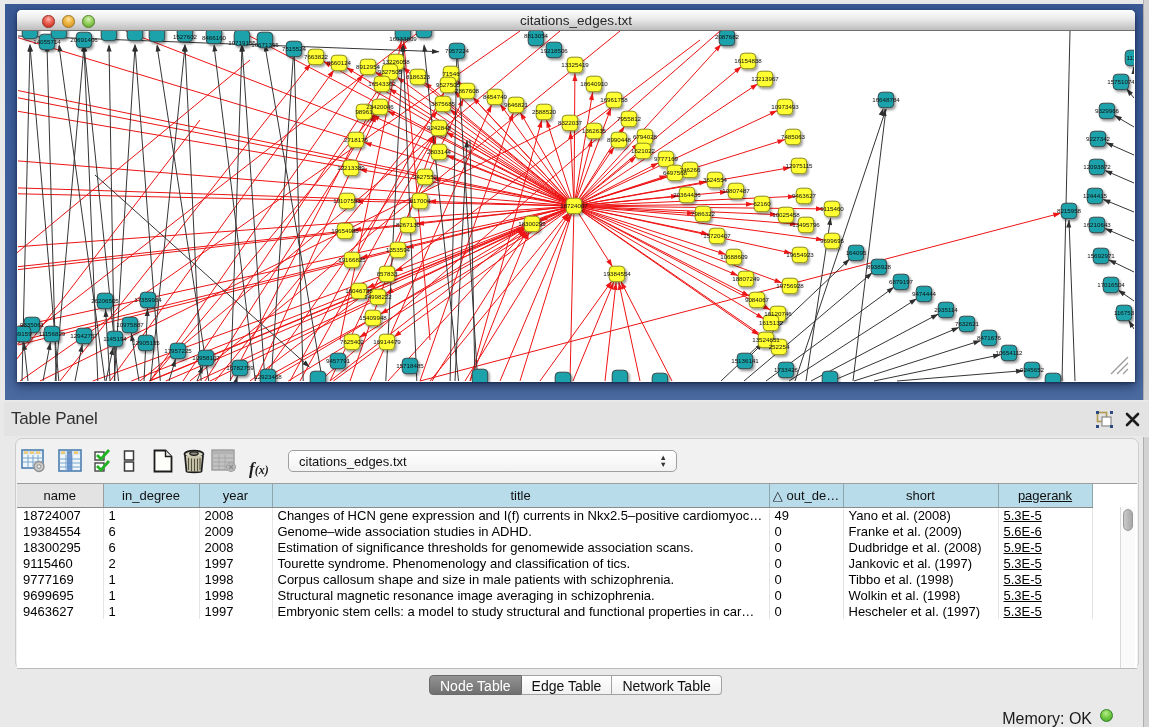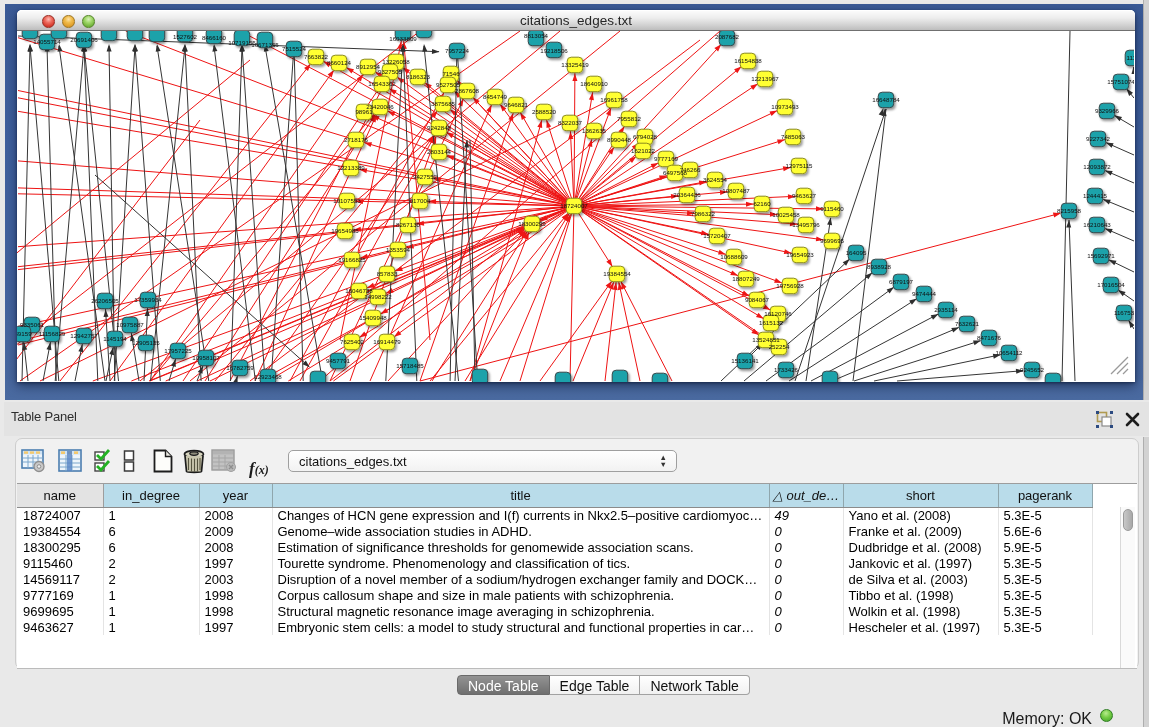--- a/index.html
+++ b/index.html
@@ -6,37 +6,37 @@
 #rightband{position:absolute;left:1143px;top:0;width:6px;height:727px;background:#d2d2d2;border-left:1px solid #aeaeae;}
 #win{position:absolute;left:17px;top:10px;width:1118px;height:372px;border-radius:5px 5px 0 0;box-shadow:0 4px 11px rgba(8,18,45,.55),0 1px 3px rgba(10,20,50,.55);background:#fff;}
 #titlebar{position:absolute;left:0;top:0;width:1118px;height:21px;border-radius:5px 5px 0 0;background:linear-gradient(180deg,#fdfdfd 0%,#ededed 40%,#d2d2d2 75%,#bdbdbd 100%);border-bottom:1px solid #707070;box-shadow:inset 0 1px 0 #fff;}
 #titlebar span.t{position:absolute;left:0;right:0;top:3px;text-align:center;font-size:13.5px;color:#262626;}
 .tl{position:absolute;top:5px;width:12.5px;height:12.5px;border-radius:50%;}
 #tlr{left:25px;background:radial-gradient(circle at 50% 30%,#ffb9b2 0%,#ee6f62 35%,#d83e30 70%,#b02c22 100%);border:1px solid #9a2e24;}
 #tly{left:45px;background:radial-gradient(circle at 50% 30%,#ffe2a5 0%,#f0bd4e 35%,#e2a02c 70%,#bd8122 100%);border:1px solid #9f7724;}
 #tlg{left:65px;background:radial-gradient(circle at 50% 30%,#d7f0b9 0%,#a3d96e 35%,#77b840 70%,#5c9c30 100%);border:1px solid #57862c;}
 #tpanelhead{position:absolute;left:0;top:400px;width:1149px;height:37px;background:#e9e9e9;}
 #tpanelbar{position:absolute;left:4px;top:402px;width:1145px;height:34px;background:#e3e3e3;}
-#tpanelhead .txt{position:absolute;left:11px;top:9px;font-size:13px;letter-spacing:-0.2px;color:#2f2f2f;}
+#tpanelhead .txt{position:absolute;left:11px;top:9px;font-size:17px;letter-spacing:-0.2px;color:#2f2f2f;}
 #float-ic{position:absolute;left:1096px;top:411px;width:17px;height:17px;}
 #close-ic{position:absolute;left:1125px;top:412px;width:15px;height:15px;}
 #panel{position:absolute;left:15px;top:438px;width:1124px;height:231px;background:#f1f1f1;border:1px solid #cdcdcd;border-radius:7px;}
 #toolbar{position:absolute;left:0px;top:0px;width:0;height:0;}
 #dropdown{position:absolute;left:288px;top:450px;width:389px;height:22px;background:linear-gradient(180deg,#ffffff,#f2f2f2);border:1px solid #9f9f9f;border-radius:5px;font-size:13px;color:#111;padding:3px 0 0 10px;}
 #dropdown .arr{position:absolute;right:9px;top:3px;font-size:7.5px;color:#333;line-height:7px;}
 #tablewrap{position:absolute;left:17px;top:483px;width:1120px;height:186px;background:#fff;border-top:1px solid #9d9d9d;border-bottom:1px solid #bbb;}
 table{border-collapse:collapse;table-layout:fixed;width:1075px;font-size:13px;}
 th{height:23px;background:#b9dcea;border-right:1px solid #8fa6ad;border-bottom:1px solid #8b8b8b;font-weight:normal;color:#111;text-align:center;padding:0;overflow:hidden;white-space:nowrap;}
 th.c1{background:#e3e3e3;border-right:1px solid #9d9d9d;}
 td{height:16px;padding:0 0 0 5px;border-right:1px solid #e4e4e4;color:#000;overflow:hidden;white-space:nowrap;}
 td.c1{padding-left:6px;}
-.c1{width:86px;}.c2{width:96px;}.c3{width:73px;}.c4{width:497px;}.c5{width:74px;font-style:italic;}.c6{width:155px;}.c7{width:94px;}
+.c1{width:86px;}.c2{width:96px;}.c3{width:73px;}.c4{width:497px;}.c5{width:74px;}.c6{width:155px;}.c7{width:94px;text-decoration:underline;}
 #vscroll{position:absolute;left:1120px;top:507px;width:15px;height:161px;background:#fafafa;border-left:1px solid #d9d9d9;}
 #vthumb{position:absolute;left:2px;top:2px;width:10px;height:22px;background:linear-gradient(90deg,#c9c9c9,#a8a8a8);border-radius:5px;border:1px solid #9a9a9a;}
-#tabs{position:absolute;left:429px;top:675px;height:20px;display:flex;font-size:14px;margin-left:28px;}
+#tabs{position:absolute;left:429px;top:675px;height:20px;display:flex;font-size:14px;}
 #tabs div{padding:1px 10px 0 10px;border:1px solid #a2a2a2;border-left:none;background:linear-gradient(180deg,#ffffff,#f1f1f1);color:#111;line-height:18px;}
 #tabs div.first{border-left:1px solid #8b8b8b;border-radius:4px 0 0 4px;}
 #tabs div.last{border-radius:0 4px 4px 0;}
 #tabs div.sel{background:linear-gradient(180deg,#939393,#6f6f6f);color:#fff;border-color:#6a6a6a;}
 #status{position:absolute;right:57px;top:710px;font-size:16px;color:#1a1a1a;}
 #memdot{position:absolute;left:1100px;top:709px;width:13px;height:13px;border-radius:50%;background:radial-gradient(circle at 45% 30%,#b8ec8f 0%,#74cc44 45%,#3f9e2a 100%);border:1px solid #2f7d22;}
 .icon{position:absolute;top:449px;}
 </style></head>
 <body>
 <div id="netbg"></div>
@@ -806,29 +806,20 @@
 <tr>
           <td class="c1">9115460</td>
           <td class="c2">2</td>
           <td class="c3">1997</td>
           <td class="c4">Tourette syndrome. Phenomenology and classification of tics.</td>
           <td class="c5">0</td>
           <td class="c6">Jankovic et al. (1997)</td>
           <td class="c7">5.3E-5</td>
         </tr>
 <tr>
-          <td class="c1">14569117</td>
-          <td class="c2">2</td>
-          <td class="c3">2003</td>
-          <td class="c4">Disruption of a novel member of a sodium/hydrogen exchanger family and DOCK…</td>
-          <td class="c5">0</td>
-          <td class="c6">de Silva et al. (2003)</td>
-          <td class="c7">5.3E-5</td>
-        </tr>
-<tr>
           <td class="c1">9777169</td>
           <td class="c2">1</td>
           <td class="c3">1998</td>
           <td class="c4">Corpus callosum shape and size in male patients with schizophrenia.</td>
           <td class="c5">0</td>
           <td class="c6">Tibbo et al. (1998)</td>
           <td class="c7">5.3E-5</td>
         </tr>
 <tr>
           <td class="c1">9699695</td>

